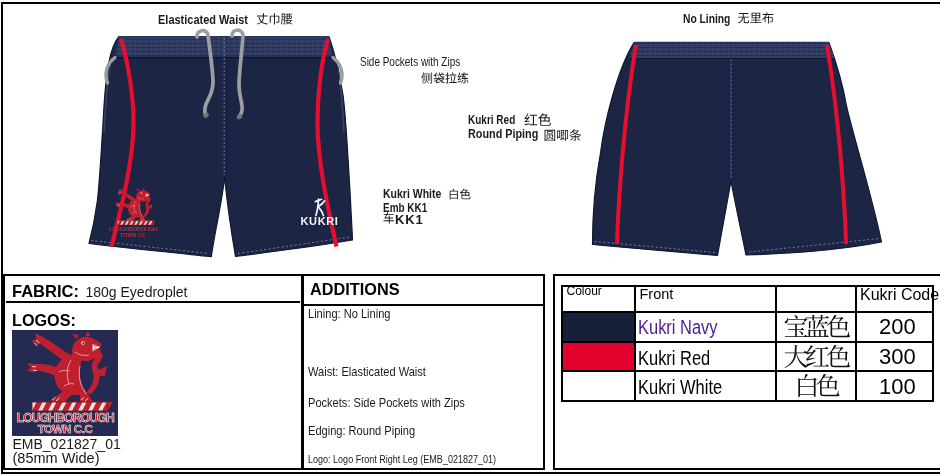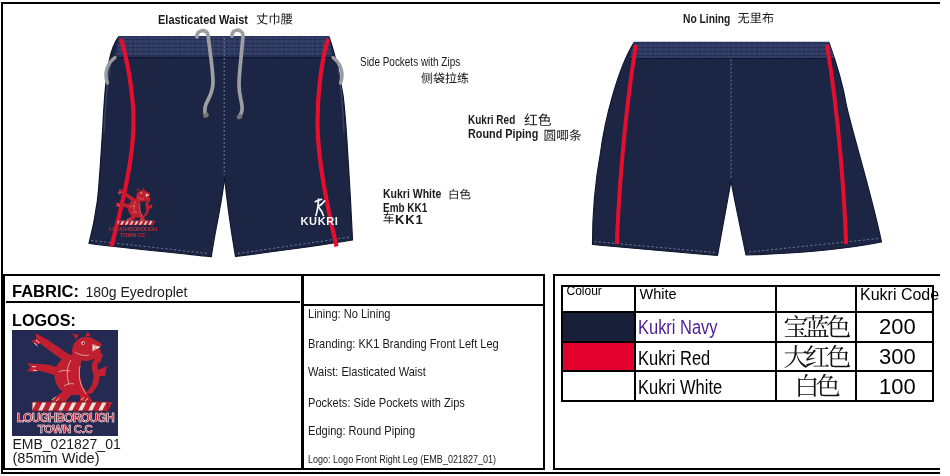--- a/index.html
+++ b/index.html
@@ -37,24 +37,24 @@
 <div class="t" style="left:12px;top:310.5px;font-size:16.2px;font-weight:bold;color:#000;">LOGOS:</div>
 
 <div class="t" style="left:12.5px;top:435.5px;font-size:14px;font-weight:normal;color:#1a1a1a;">EMB_021827_01</div>
 
 <div class="t" style="left:12.5px;top:449.5px;font-size:14.5px;font-weight:normal;color:#1a1a1a;">(85mm Wide)</div>
 
 <div style="position:absolute;left:301.5px;top:274px;width:239.5px;height:191.5px;border:2.5px solid #000;"></div>
 
 <div style="position:absolute;left:304px;top:304px;width:239.5px;height:2px;background:#000;"></div>
 
+<div class="t" style="left:310px;top:280px;font-size:17px;font-weight:bold;color:#000;"><span style="display:inline-block;transform:scaleX(0.957);transform-origin:0 0;">ADDITIONS</span></div>
 
 <div class="t" style="left:308px;top:305.8px;font-size:13.5px;font-weight:normal;color:#1a1a1a;"><span style="display:inline-block;transform:scaleX(0.82);transform-origin:0 0;">Lining: No Lining</span></div>
 
-<div class="t" style="left:308px;top:335.9px;font-size:13.5px;font-weight:normal;color:#1a1a1a;"><span style="display:inline-block;transform:scaleX(0.82);transform-origin:0 0;">Branding: KK1 Branding Front Left Leg</span></div>
 
 <div class="t" style="left:308px;top:364.3px;font-size:13.5px;font-weight:normal;color:#1a1a1a;"><span style="display:inline-block;transform:scaleX(0.82);transform-origin:0 0;">Waist: Elasticated Waist</span></div>
 
 <div class="t" style="left:308px;top:394.5px;font-size:13.5px;font-weight:normal;color:#1a1a1a;"><span style="display:inline-block;transform:scaleX(0.82);transform-origin:0 0;">Pockets: Side Pockets with Zips</span></div>
 
 <div class="t" style="left:308px;top:423.3px;font-size:13.5px;font-weight:normal;color:#1a1a1a;"><span style="display:inline-block;transform:scaleX(0.82);transform-origin:0 0;">Edging: Round Piping</span></div>
 
 <div class="t" style="left:308px;top:452.9px;font-size:11px;font-weight:normal;color:#1a1a1a;"><span style="display:inline-block;transform:scaleX(0.82);transform-origin:0 0;">Logo: Logo Front Right Leg (EMB_021827_01)</span></div>
 
 <div style="position:absolute;left:553px;top:274px;width:385.5px;height:191.5px;border:2.5px solid #000;"></div>
@@ -72,21 +72,21 @@
 <div style="position:absolute;left:560.5px;top:370.2px;width:373.5px;height:2px;background:#000;"></div>
 
 <div style="position:absolute;left:633.5px;top:284.5px;width:2px;height:117.5px;background:#000;"></div>
 
 <div style="position:absolute;left:774.8px;top:284.5px;width:2px;height:117.5px;background:#000;"></div>
 
 <div style="position:absolute;left:855.2px;top:284.5px;width:2px;height:117.5px;background:#000;"></div>
 
 <div class="t" style="left:566.5px;top:284px;font-size:12px;font-weight:normal;color:#000;">Colour</div>
 
-<div class="t" style="left:639.5px;top:285.5px;font-size:14.5px;font-weight:normal;color:#000;">White</div>
+<div class="t" style="left:639.5px;top:285.5px;font-size:14.5px;font-weight:normal;color:#000;">Front</div>
 
 <div class="t" style="left:860px;top:286px;font-size:16px;font-weight:normal;color:#000;">Kukri Code</div>
 
 <div class="t" style="left:638px;top:316.3px;font-size:20px;font-weight:normal;color:#4c1d95;"><span style="display:inline-block;transform:scaleX(0.823);transform-origin:0 0;">Kukri Navy</span></div>
 
 <div class="t" style="left:638px;top:346.6px;font-size:20px;font-weight:normal;color:#000;"><span style="display:inline-block;transform:scaleX(0.823);transform-origin:0 0;">Kukri Red</span></div>
 
 <div class="t" style="left:638px;top:376.3px;font-size:20px;font-weight:normal;color:#000;"><span style="display:inline-block;transform:scaleX(0.823);transform-origin:0 0;">Kukri White</span></div>
 
 <div class="t" style="left:879px;top:313.6px;font-size:22px;font-weight:normal;color:#000;">200</div>

